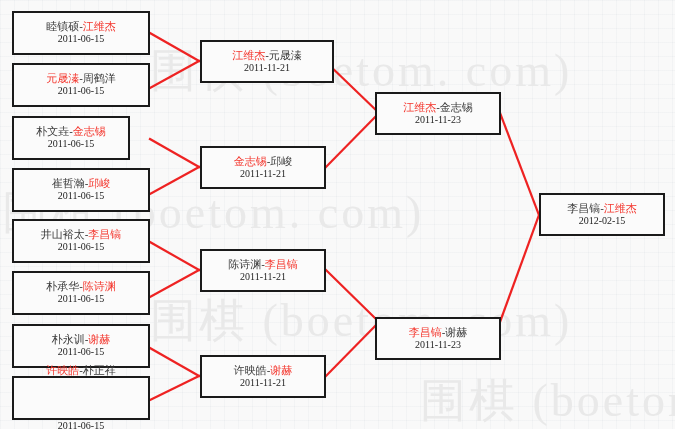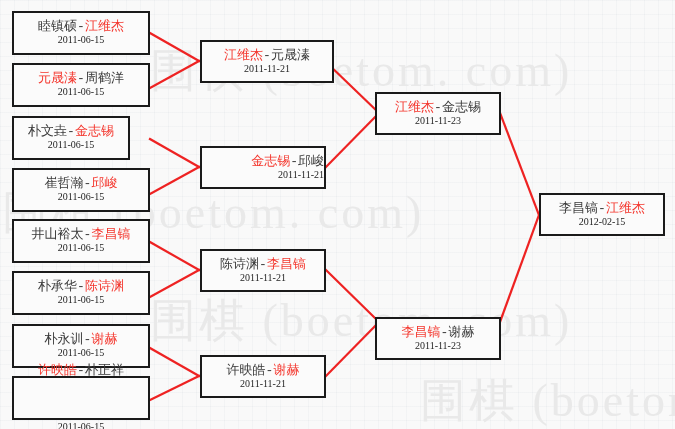--- a/index.html
+++ b/index.html
@@ -60,24 +60,24 @@
     border: 2px solid #1a1a1a;
     background: #fbfbfb;
     z-index: 3;
     display: flex;
     flex-direction: column;
     align-items: center;
     justify-content: center;
     line-height: 1.05;
   }
   .players {
-    font-size: 13px;
+    font-size: 11px;
     white-space: nowrap;
     color: #222222;
-    font-family: Liberation Mono, monospace;
+    font-family: Liberation Sans, sans-serif;
   }
   .players .loser { color: #3a3a3a; }
   .players .sep   { color: #3a3a3a; }
   .players .winner { color: #f4352c; }
   .date {
     font-size: 10px;
     color: #1d1d1d;
     letter-spacing: 0px;
     margin-top: 1px;
     font-family: "Liberation Serif", "DejaVu Serif", serif;
@@ -177,21 +177,21 @@
     <div class="date">2011-06-15</div>
   </div>
 
   <div class="match" style="left:200px; top:40px; width:134px; height:43px;">
     <div class="players">
       <span class="winner">江维杰</span><span class="sep">-</span><span class="loser">元晟溱</span>
     </div>
     <div class="date">2011-11-21</div>
   </div>
 
-  <div class="match" style="left:200px; top:146px; width:126px; height:43px;align-items:flex-end;">
+  <div class="match" style="left:200px; top:146px; width:126px; height:43px;">
     <div class="players">
       <span class="winner">金志锡</span><span class="sep">-</span><span class="loser">邱峻</span>
     </div>
     <div class="date">2011-11-21</div>
   </div>
 
   <div class="match" style="left:200px; top:249px; width:126px; height:43px;">
     <div class="players">
       <span class="loser">陈诗渊</span><span class="sep">-</span><span class="winner">李昌镐</span>
     </div>

